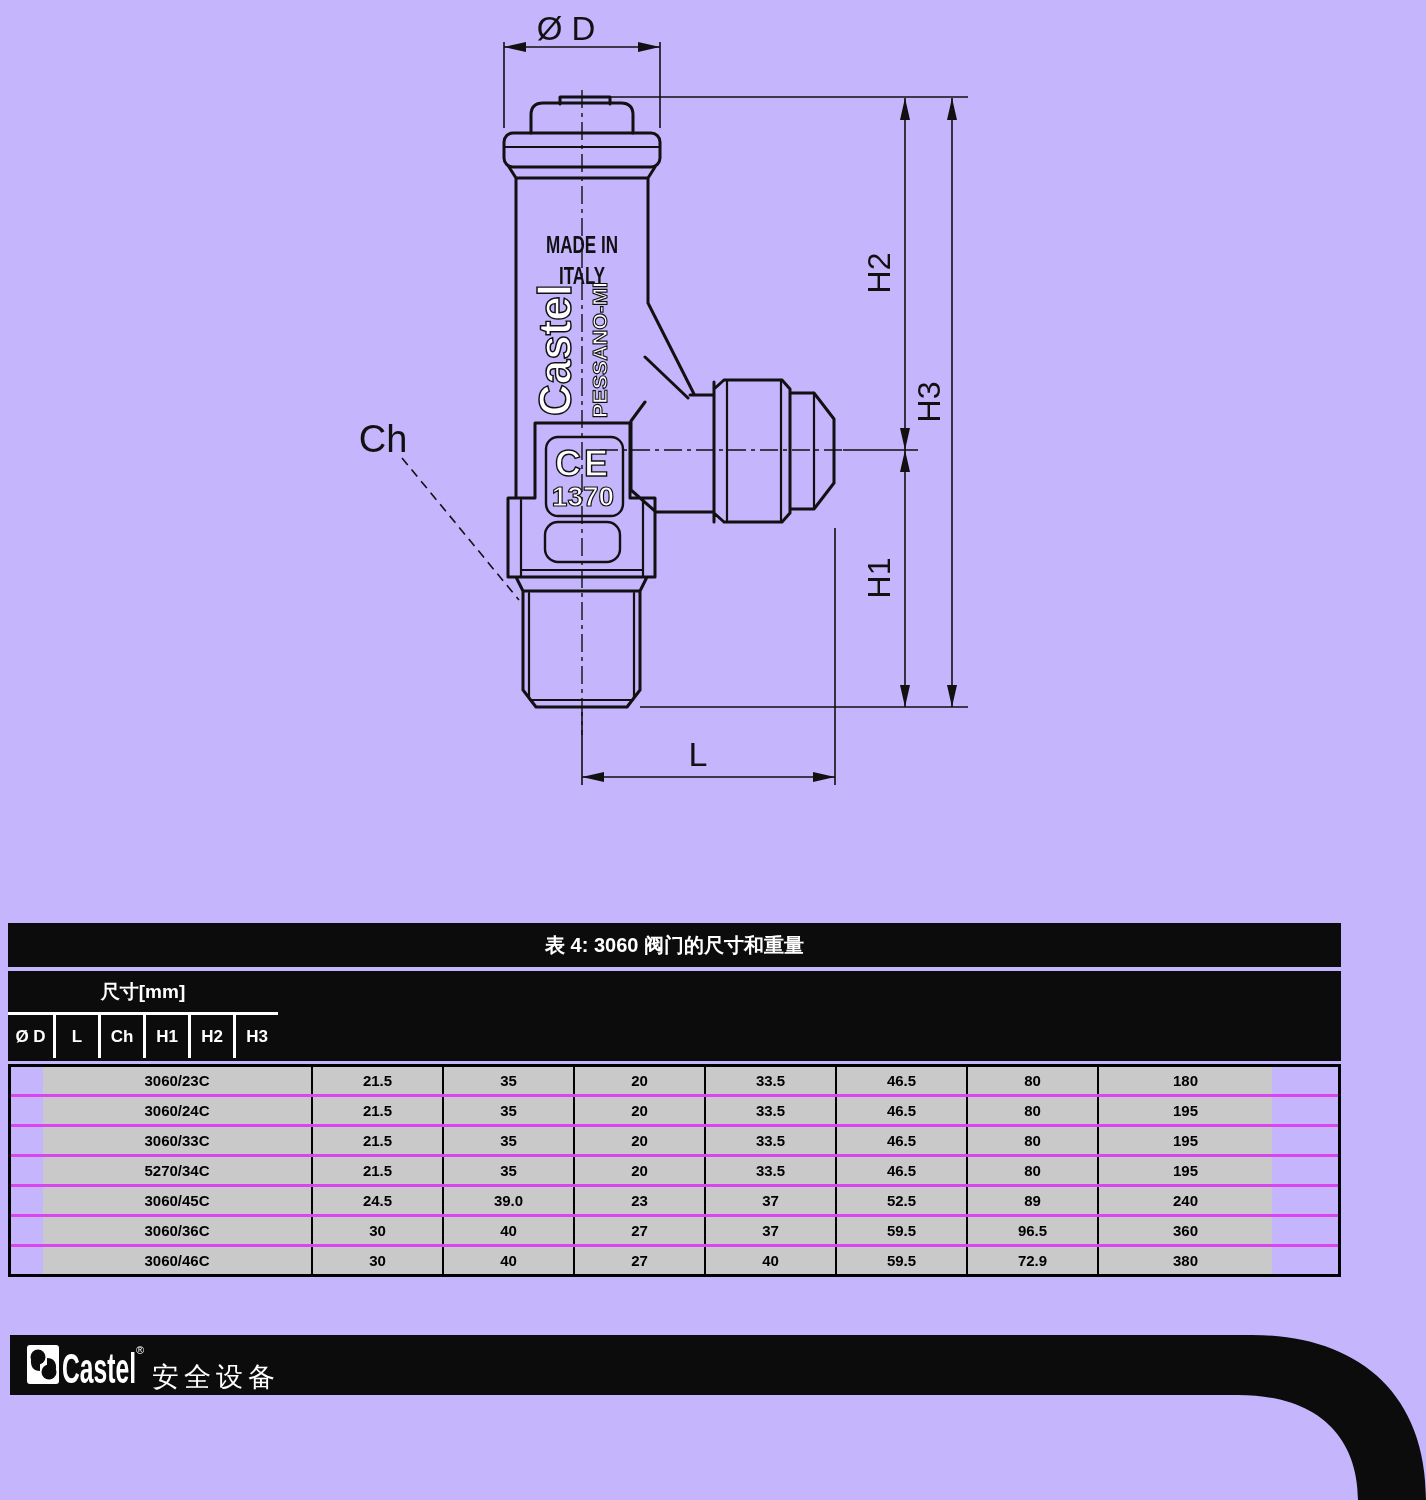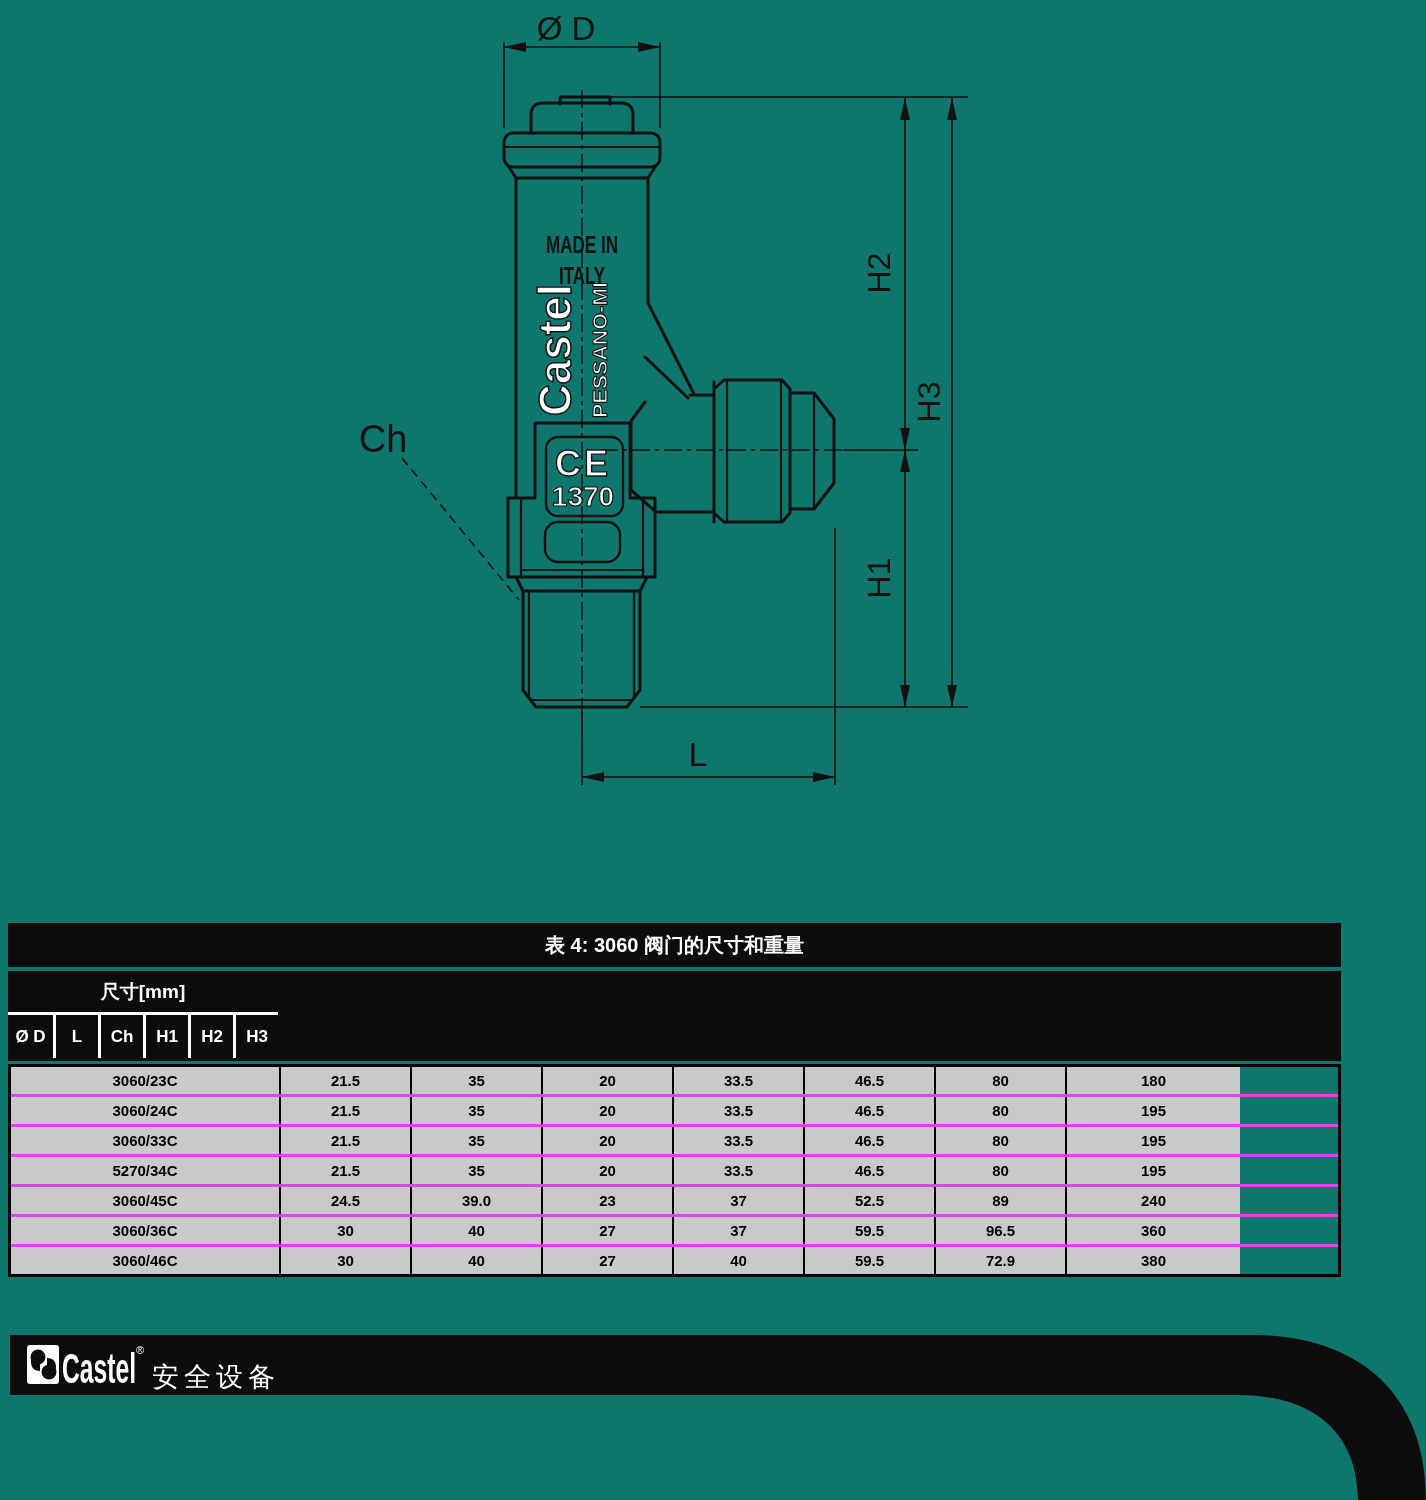--- a/index.html
+++ b/index.html
@@ -1,36 +1,36 @@
 <!DOCTYPE html>
 <html><head>
 <meta charset="utf-8">
 <style>
   html,body{margin:0;padding:0;background:#fff;}
-  .page{position:relative;width:1426px;height:1500px;background:#0f766e;overflow:hidden;
+  .page{position:relative;width:1426px;height:1500px;background:#c4b5fd;overflow:hidden;
         font-family:"Liberation Sans",sans-serif;color:#000;}
   svg text{font-family:"Liberation Sans",sans-serif;}
 
   
   .table-wrap{position:absolute;left:8px;top:923px;width:1333px;}
   .tbl-title{background:#0c0c0c;color:#fff;height:44px;line-height:44px;text-align:center;
              font-size:20px;font-weight:bold;margin-bottom:4px;}
   .tbl-header{background:#0c0c0c;color:#fff;display:grid;grid-template-columns:270px 790px 175px;
               height:90px;margin-bottom:3px;}
   .hdr-cell{display:flex;align-items:center;justify-content:center;font-size:20px;font-weight:bold;box-sizing:border-box;}
   .hdr-catalog{border-right:3px solid #fff;}
   .hdr-weight{border-left:3px solid #fff;}
   .hdr-dims{display:grid;grid-template-rows:44px 43px;}
   .hdr-dims-top{display:flex;align-items:center;justify-content:center;font-size:19px;font-weight:bold;
                 border-bottom:3px solid #fff;box-sizing:border-box;}
   .hdr-sub{display:grid;grid-template-columns:repeat(6,1fr);}
   .hdr-sub > div{display:flex;align-items:center;justify-content:center;font-size:17px;font-weight:bold;box-sizing:border-box;}
   .hdr-sub > div + div{border-left:3px solid #fff;}
   .tbl-body{border:3px solid #000;box-sizing:border-box;}
-  .tbl-row{display:grid;grid-template-columns:268px repeat(6,131px) 175px;height:27px;}
+  .tbl-row{display:grid;grid-template-columns:268px repeat(6,131px) 175px;height:27px;padding-left:32px;}
   .tbl-row + .tbl-row{border-top:3px solid #d946ef;}
   .tbl-row > div{background:#c9c9c9;display:flex;align-items:center;justify-content:center;
                  font-size:15px;font-weight:bold;box-sizing:border-box;}
   .tbl-row > div + div{border-left:2px solid #000;}
 </style>
 </head>
 <body>
 
 <div class="page">
 

